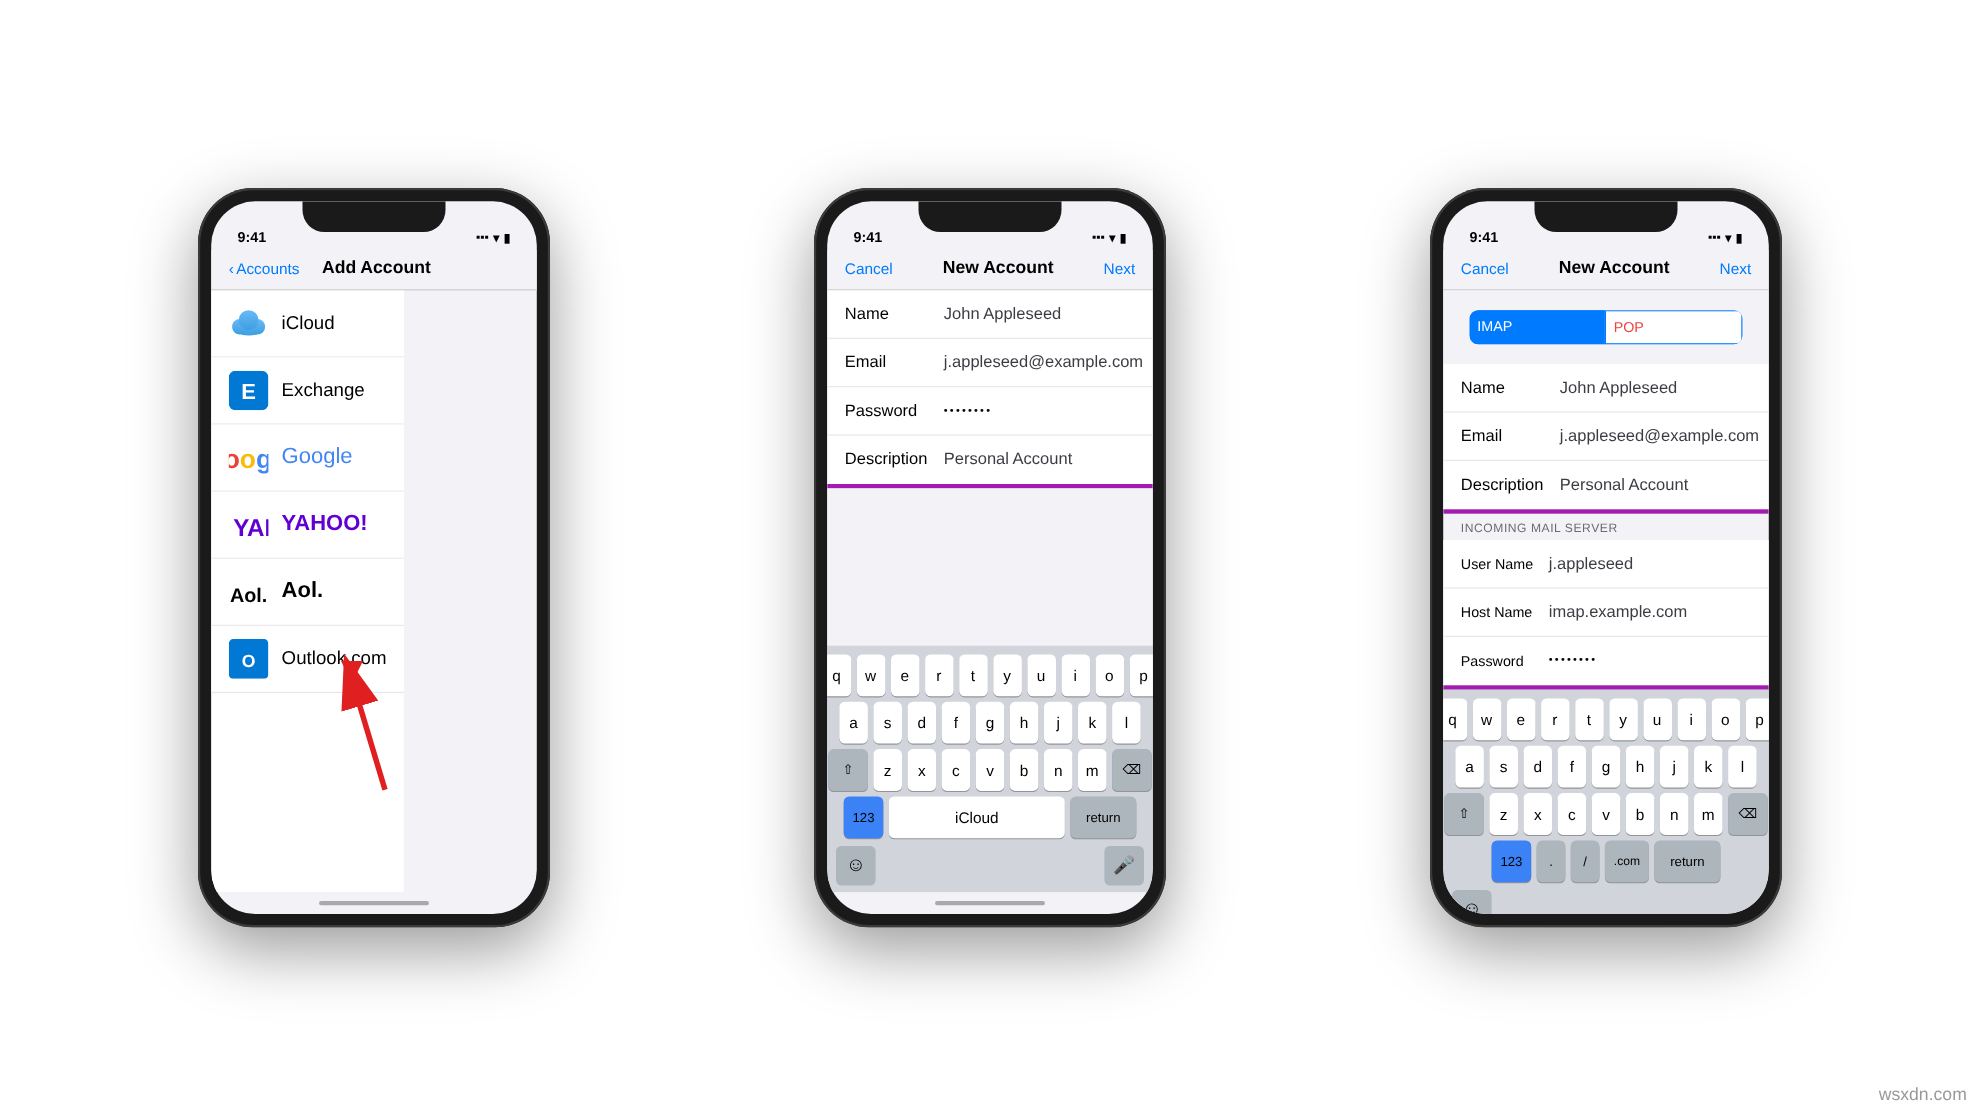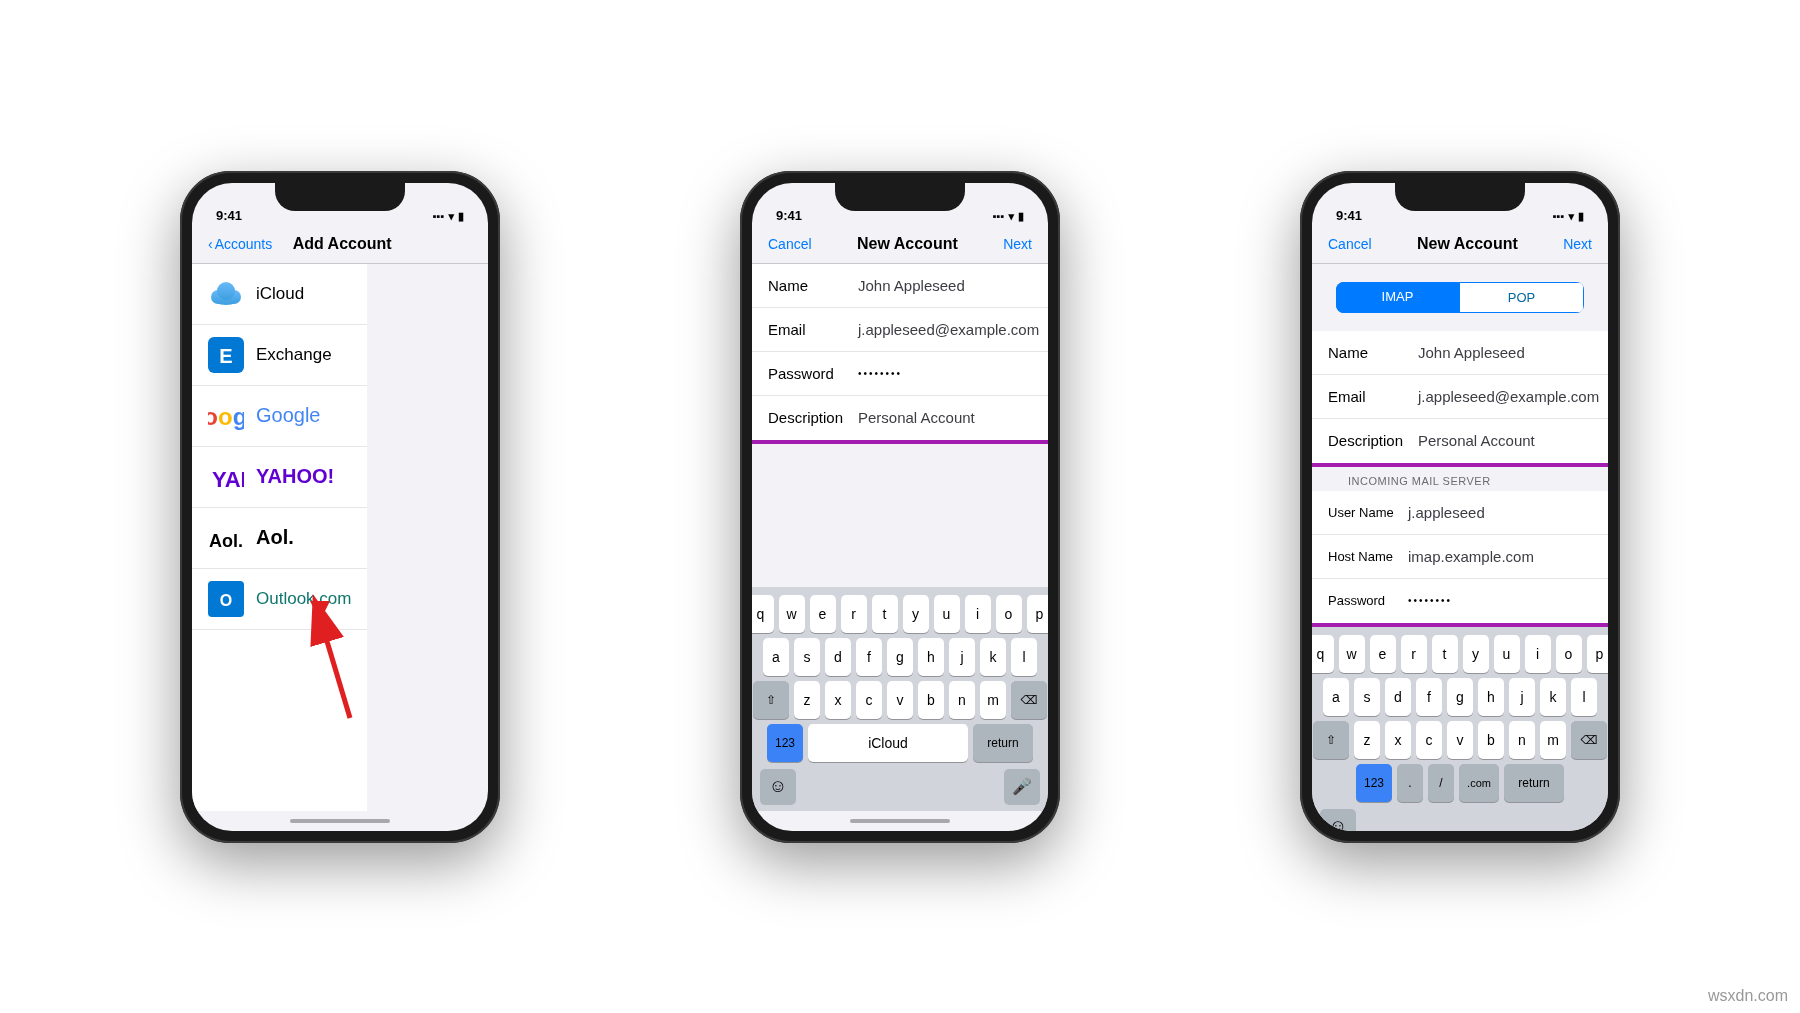--- a/index.html
+++ b/index.html
@@ -297,42 +297,41 @@
       border-radius: 8px;
       margin: 10px 12px;
       overflow: hidden;
     }
 
     .segment-btn {
       flex: 1;
       padding: 7px;
       font-size: 13px;
       font-weight: 500;
-      text-align: center;
+      text-align: left;
       color: #fff;
     }
 
     .segment-btn.active {
       background: #007aff;
     }
 
     .segment-btn.inactive {
       background: #fff;
-      color: #0369a1;
+      color: #ef4444;
       border: 1.5px solid #007aff;
     }
 
     
     .section-header {
       font-size: 11px;
       color: #6c6c70;
       letter-spacing: 0.5px;
       padding: 8px 16px 4px;
       text-transform: uppercase;
-      margin-left: 20px;
     }
 
     
     .home-indicator {
       height: 20px;
       display: flex;
       align-items: center;
       justify-content: center;
     }
 
@@ -440,21 +439,21 @@
             <span class="account-item-label" style="font-size:20px; font-weight:900;">Aol.</span>
           </div>
 
           <div class="account-item">
             <div class="account-item-icon">
               <svg width="36" height="36" viewBox="0 0 36 36">
                 <rect width="36" height="36" rx="4" fill="#0078d4"></rect>
                 <text x="18" y="25" text-anchor="middle" font-size="16" font-weight="bold" fill="white">O</text>
               </svg>
             </div>
-            <span class="account-item-label" style="color:#0f766e;">Outlook.com</span>
+            <span class="account-item-label" style="color:#000000;">Outlook.com</span>
           </div>
         </div>
 
         <div style="height:16px; background:#f2f2f7;"></div>
 
       </div>
 
       <div class="home-indicator">
         <div class="home-bar"></div>
       </div>

